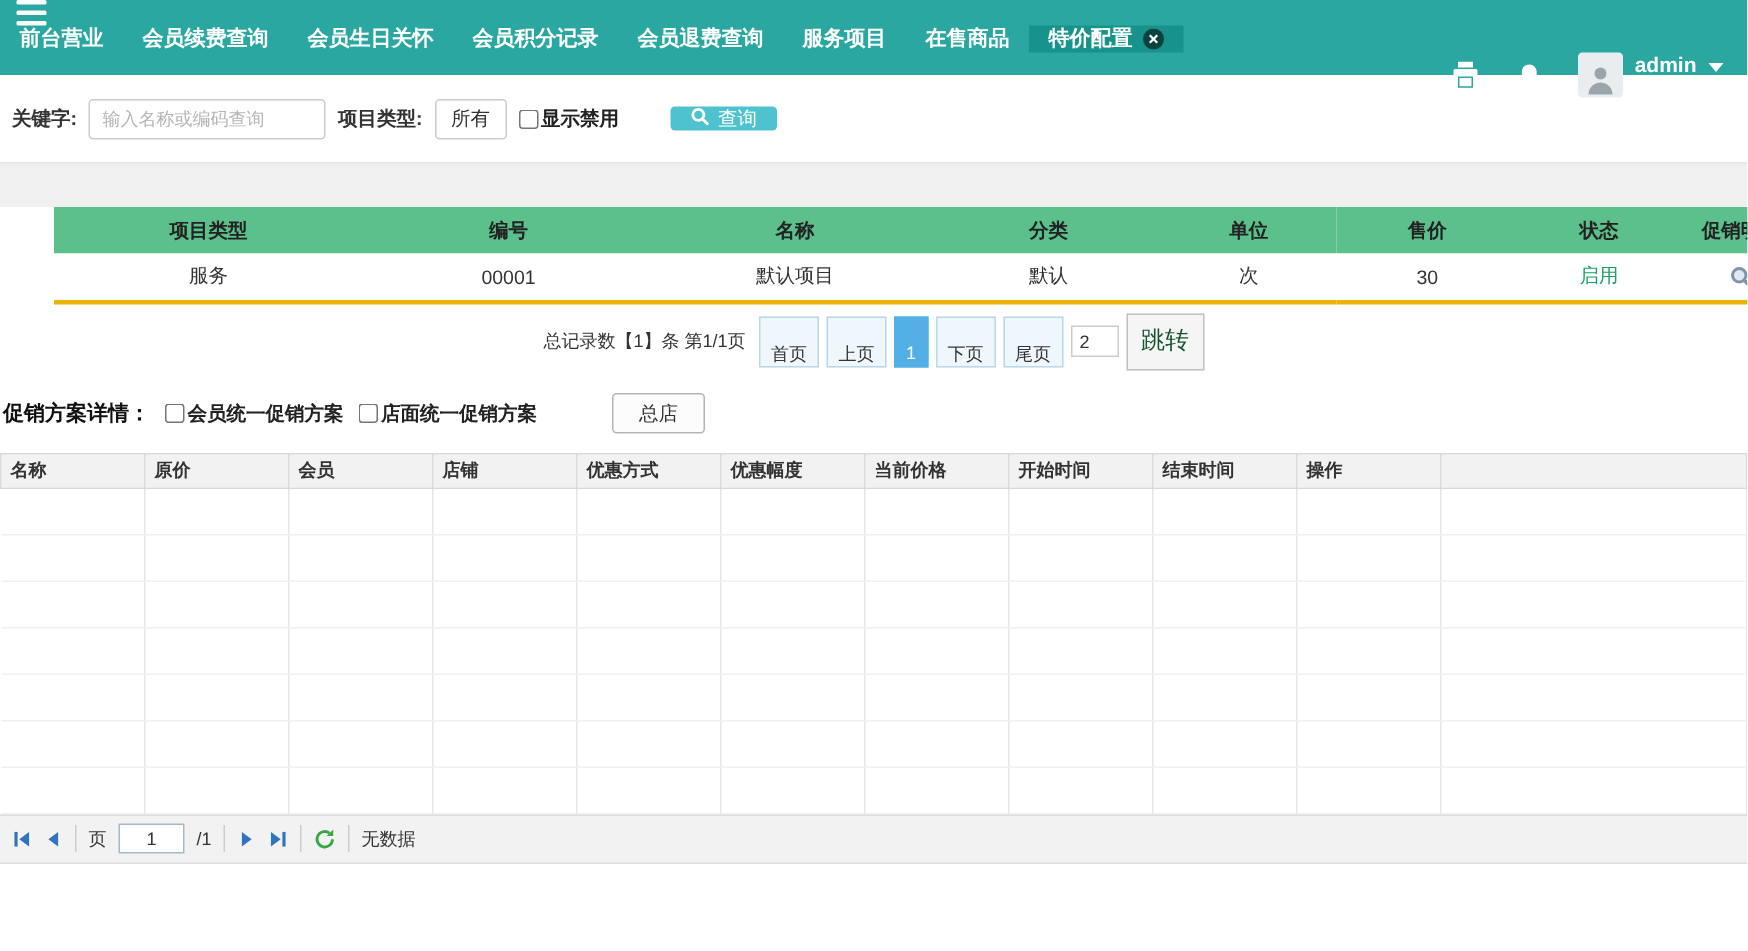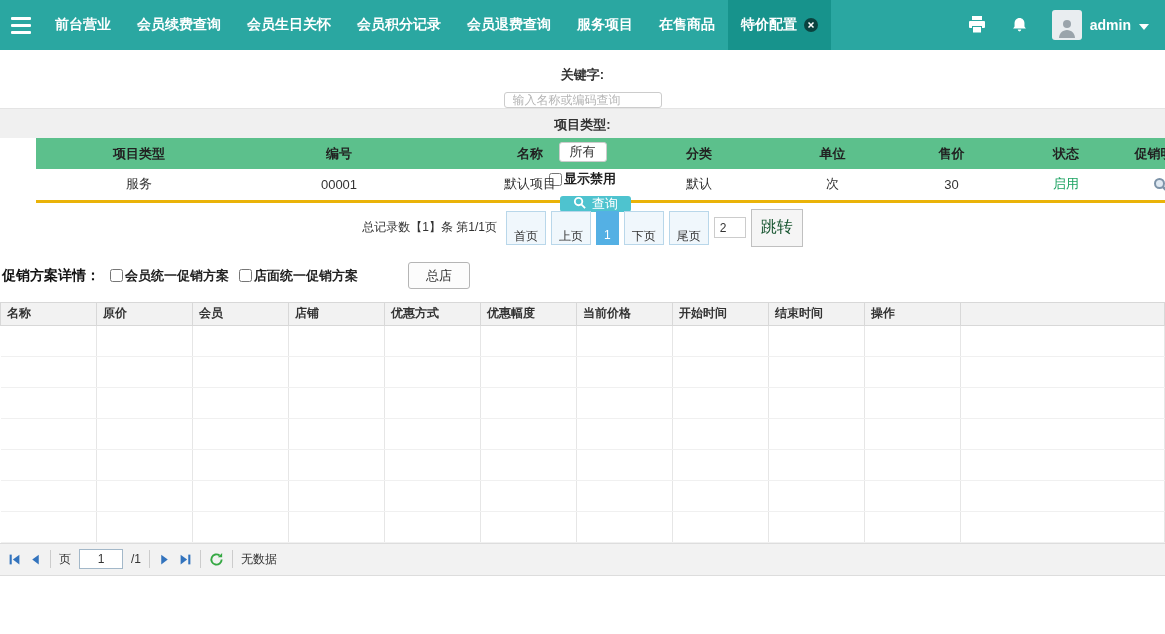--- a/index.html
+++ b/index.html
@@ -1,33 +1,33 @@
 <!DOCTYPE html>
 <html><head>
 <meta charset="utf-8">
 <style>
   * { box-sizing: border-box; margin: 0; padding: 0; }
   body { font-family: "Liberation Sans", "DejaVu Sans", sans-serif; background: #fff; }
   .page { width: 1165px; height: 634px; overflow: hidden; background: #fff; }
 
   
-  .topnav { height: 50px; background: #2aa7a1; display: flex; align-items: stretch; color: #fff; }
+  .topnav { height: 50px; background: #2aa7a1; display: flex; align-items: stretch; color: #fff; flex-direction: column; }
   .hamburger { width: 42px; display: flex; flex-direction: column; justify-content: center; align-items: center; gap: 4px; cursor: pointer; }
   .hamburger i { display: block; width: 20px; height: 3px; background: #fff; border-radius: 1px; }
   .nav-menu { display: flex; align-items: stretch; }
   .nav-item { display: flex; align-items: center; padding: 0 13px; color: #fff; font-size: 14px; font-weight: 700; text-decoration: none; cursor: pointer; white-space: nowrap; }
   .nav-item.active { background: #17938c; gap: 7px; text-align: center; }
   .tab-close { display: inline-flex; align-items: center; cursor: pointer; }
   .nav-right { margin-left: auto; display: flex; align-items: center; gap: 24px; padding-right: 16px; }
   .nav-icon { display: inline-flex; cursor: pointer; }
-  .user-box { display: flex; align-items: center; gap: 8px; font-weight: 700; font-size: 14px; cursor: pointer; }
+  .user-box { display: flex; align-items: flex-start; gap: 8px; font-weight: 700; font-size: 14px; cursor: pointer; }
   .avatar { width: 30px; height: 30px; background: #e9edf0; border-radius: 3px; display: flex; align-items: flex-end; justify-content: center; overflow: hidden; }
 
   
-  .search-bar { height: 58px; display: flex; align-items: center; padding: 16px 8px; gap: 8px; background: #fff; font-size: 13px; color: #333; flex-direction: column; }
+  .search-bar { height: 58px; display: flex; align-items: center; padding: 16px 8px; gap: 8px; background: #fff; font-size: 13px; color: #333; }
   .lbl { font-weight: 700; white-space: nowrap; }
   .keyword-input { width: 158px; height: 27px; border: 1px solid #ccc; border-radius: 3px; padding: 0 8px; font-size: 12px; color: #333; }
   .keyword-input::placeholder { color: #b5b5b5; }
   .type-btn { height: 27px; padding: 0 10px; background: #fff; border: 1px solid #ccc; border-radius: 3px; font-size: 13px; color: #333; cursor: pointer; }
   .chk { display: inline-flex; align-items: center; gap: 2px; font-weight: 700; font-size: 13px; color: #222; cursor: pointer; }
   .query-btn { margin-left: 26px; height: 16px; padding: 0 13px; background: #4ec3cf; color: #fff; border: none; border-radius: 3px; font-size: 13px; display: inline-flex; align-items: center; gap: 6px; cursor: pointer; }
 
   .gray-band { height: 30px; background: #f0f0f0; border-top: 1px solid #e4e4e4; }
 
   

